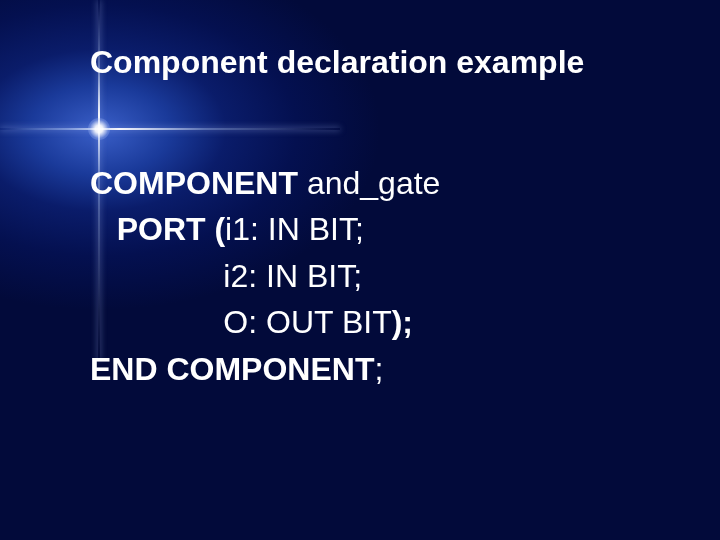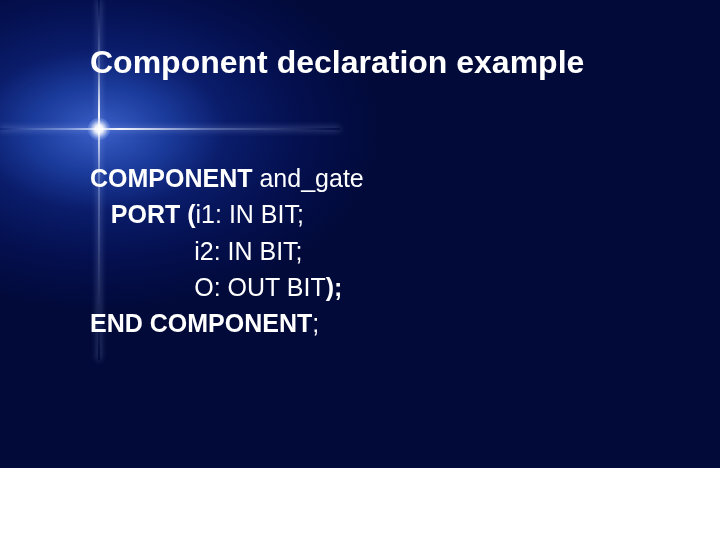--- a/index.html
+++ b/index.html
@@ -4,21 +4,21 @@
 <style>
   html, body {
     margin: 0;
     padding: 0;
     width: 720px;
     height: 540px;
     overflow: hidden;
   }
   .slide {
     width: 720px;
-    height: 468px;
+    height: 540px;
     background: radial-gradient(ellipse 280px 180px at 100px 130px,
                 #3a5fc8 0%,
                 #1a3a9a 25%,
                 #0a1c6a 45%,
                 #041050 70%,
                 #020a3a 100%);
     position: relative;
     font-family: Verdana, Geneva, sans-serif;
     color: #ffffff;
   }
@@ -64,21 +64,21 @@
     top: 44px;
     left: 90px;
     font-size: 32px;
     font-weight: bold;
     letter-spacing: 0px;
   }
   .body {
     position: absolute;
     top: 160px;
     left: 90px;
-    font-size: 25px;
+    font-size: 32px;
     line-height: 1.45;
     white-space: pre;
   }
   .b { font-weight: bold; }
 </style>
 </head>
 <body>
 
 <div class="slide">
   <div class="flare-h"></div>

